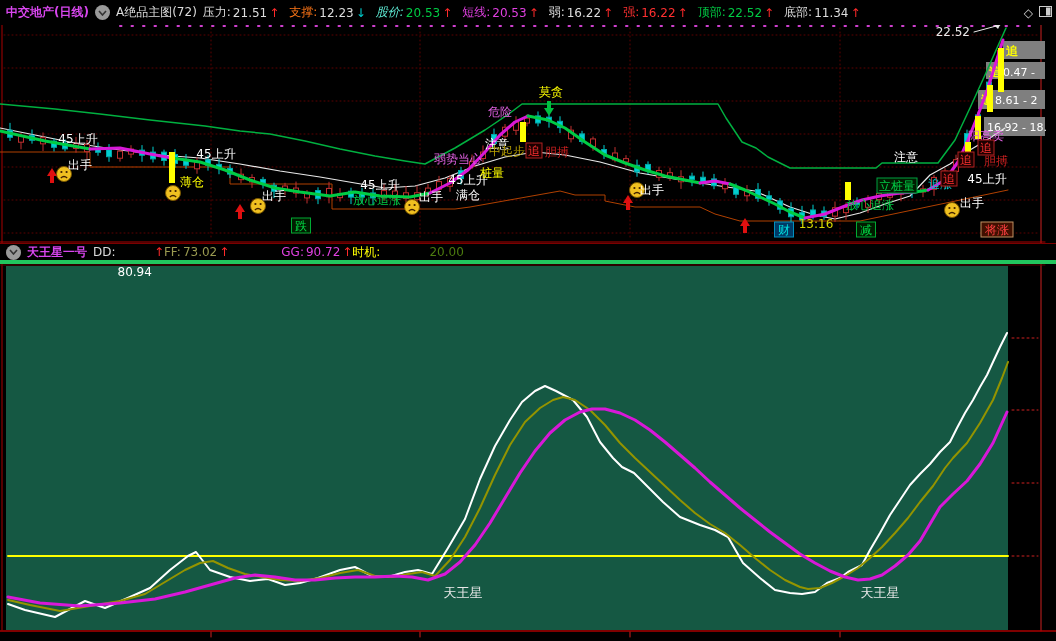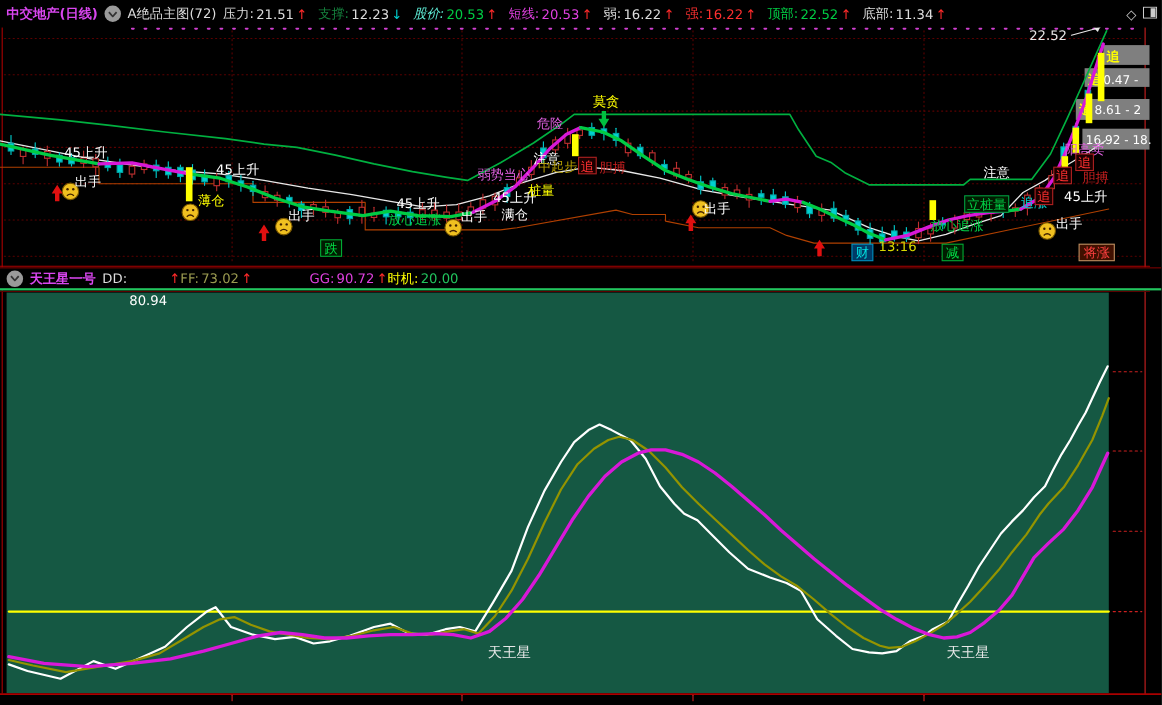--- a/index.html
+++ b/index.html
@@ -1,21 +1,21 @@
 <!DOCTYPE html>
 <html><head>
 <meta charset="utf-8">
 <style>
   html,body{margin:0;padding:0;background:#222;}
   *{font-family:"DejaVu Sans","Liberation Sans",sans-serif;}
   .window{position:relative;width:1056px;height:641px;background:#000;overflow:hidden;}
   .bar{position:absolute;left:0;width:100%;background:#000;display:flex;align-items:center;
        font-size:12px;color:#ddd;box-sizing:border-box;padding-left:6px;gap:6px;z-index:5;}
   .topbar{top:0;height:25px;}
-  .indbar{top:243px;height:21px;border-top:1px solid #7a0000;border-bottom:2px solid #22c55e;}
+  .indbar{top:243px;height:21px;border-top:1px solid #7a0000;border-bottom:4px solid #22c55e;}
   .bar .ttl{font-weight:bold;color:#d946ef;white-space:nowrap;}
   .bar .item{display:flex;align-items:center;gap:2px;white-space:nowrap;}
   .chev{width:15px;height:15px;border-radius:50%;background:#9a9a9a;display:inline-flex;
         align-items:center;justify-content:center;flex:0 0 auto;}
   .chev svg{display:block;}
   .corner-icons{position:absolute;right:4px;top:0;height:25px;display:flex;align-items:center;
         gap:6px;z-index:6;color:#ccc;font-size:12px;}
   svg.canvas{position:absolute;left:0;top:0;z-index:1;pointer-events:none;}
 </style>
 </head>
@@ -354,21 +354,21 @@
         </svg>
     </span>
     <span>A绝品主图(72)</span>
     <span id="topbar-items" style="display:flex;gap:10px;">
         <span class="item">
           <span style="color: rgb(221, 221, 221);">压力:</span>
           <span style="color: rgb(221, 221, 221);">21.51</span>
           <span style="color: rgb(255, 42, 42);">↑</span>
         </span>
         <span class="item">
-          <span style="color: #15803d;">支撑:</span>
+          <span style="color: #f97316;">支撑:</span>
           <span style="color: rgb(221, 221, 221);">12.23</span>
           <span style="color: rgb(0, 208, 208);">↓</span>
         </span>
         <span class="item">
           <span style="color: #5eead4; font-style: italic;">股价:</span>
           <span style="color: rgb(0, 204, 68);">20.53</span>
           <span style="color: rgb(255, 42, 42);">↑</span>
         </span>
         <span class="item">
           <span style="color: rgb(224, 64, 224);">短线:</span>
@@ -425,18 +425,18 @@
           <span style="color: rgb(154, 154, 80);">73.02</span>
           <span style="color: rgb(255, 42, 42);">↑</span>
         </span>
         <span class="item" style="margin-left: 52px;">
           <span style="color: rgb(224, 64, 224);">GG:</span>
           <span style="color: rgb(224, 64, 224);">90.72</span>
           <span style="color: rgb(255, 42, 42);">↑</span>
         </span>
         <span class="item">
           <span style="color: rgb(255, 255, 0);">时机:</span>
-          <span style="color: #22c55e;">20.00</span>
+          <span style="color: #4d7c0f; margin-left: 47px;">20.00</span>
         </span>
       </span>
   </div>
 
 </div>
 
 </body></html>

